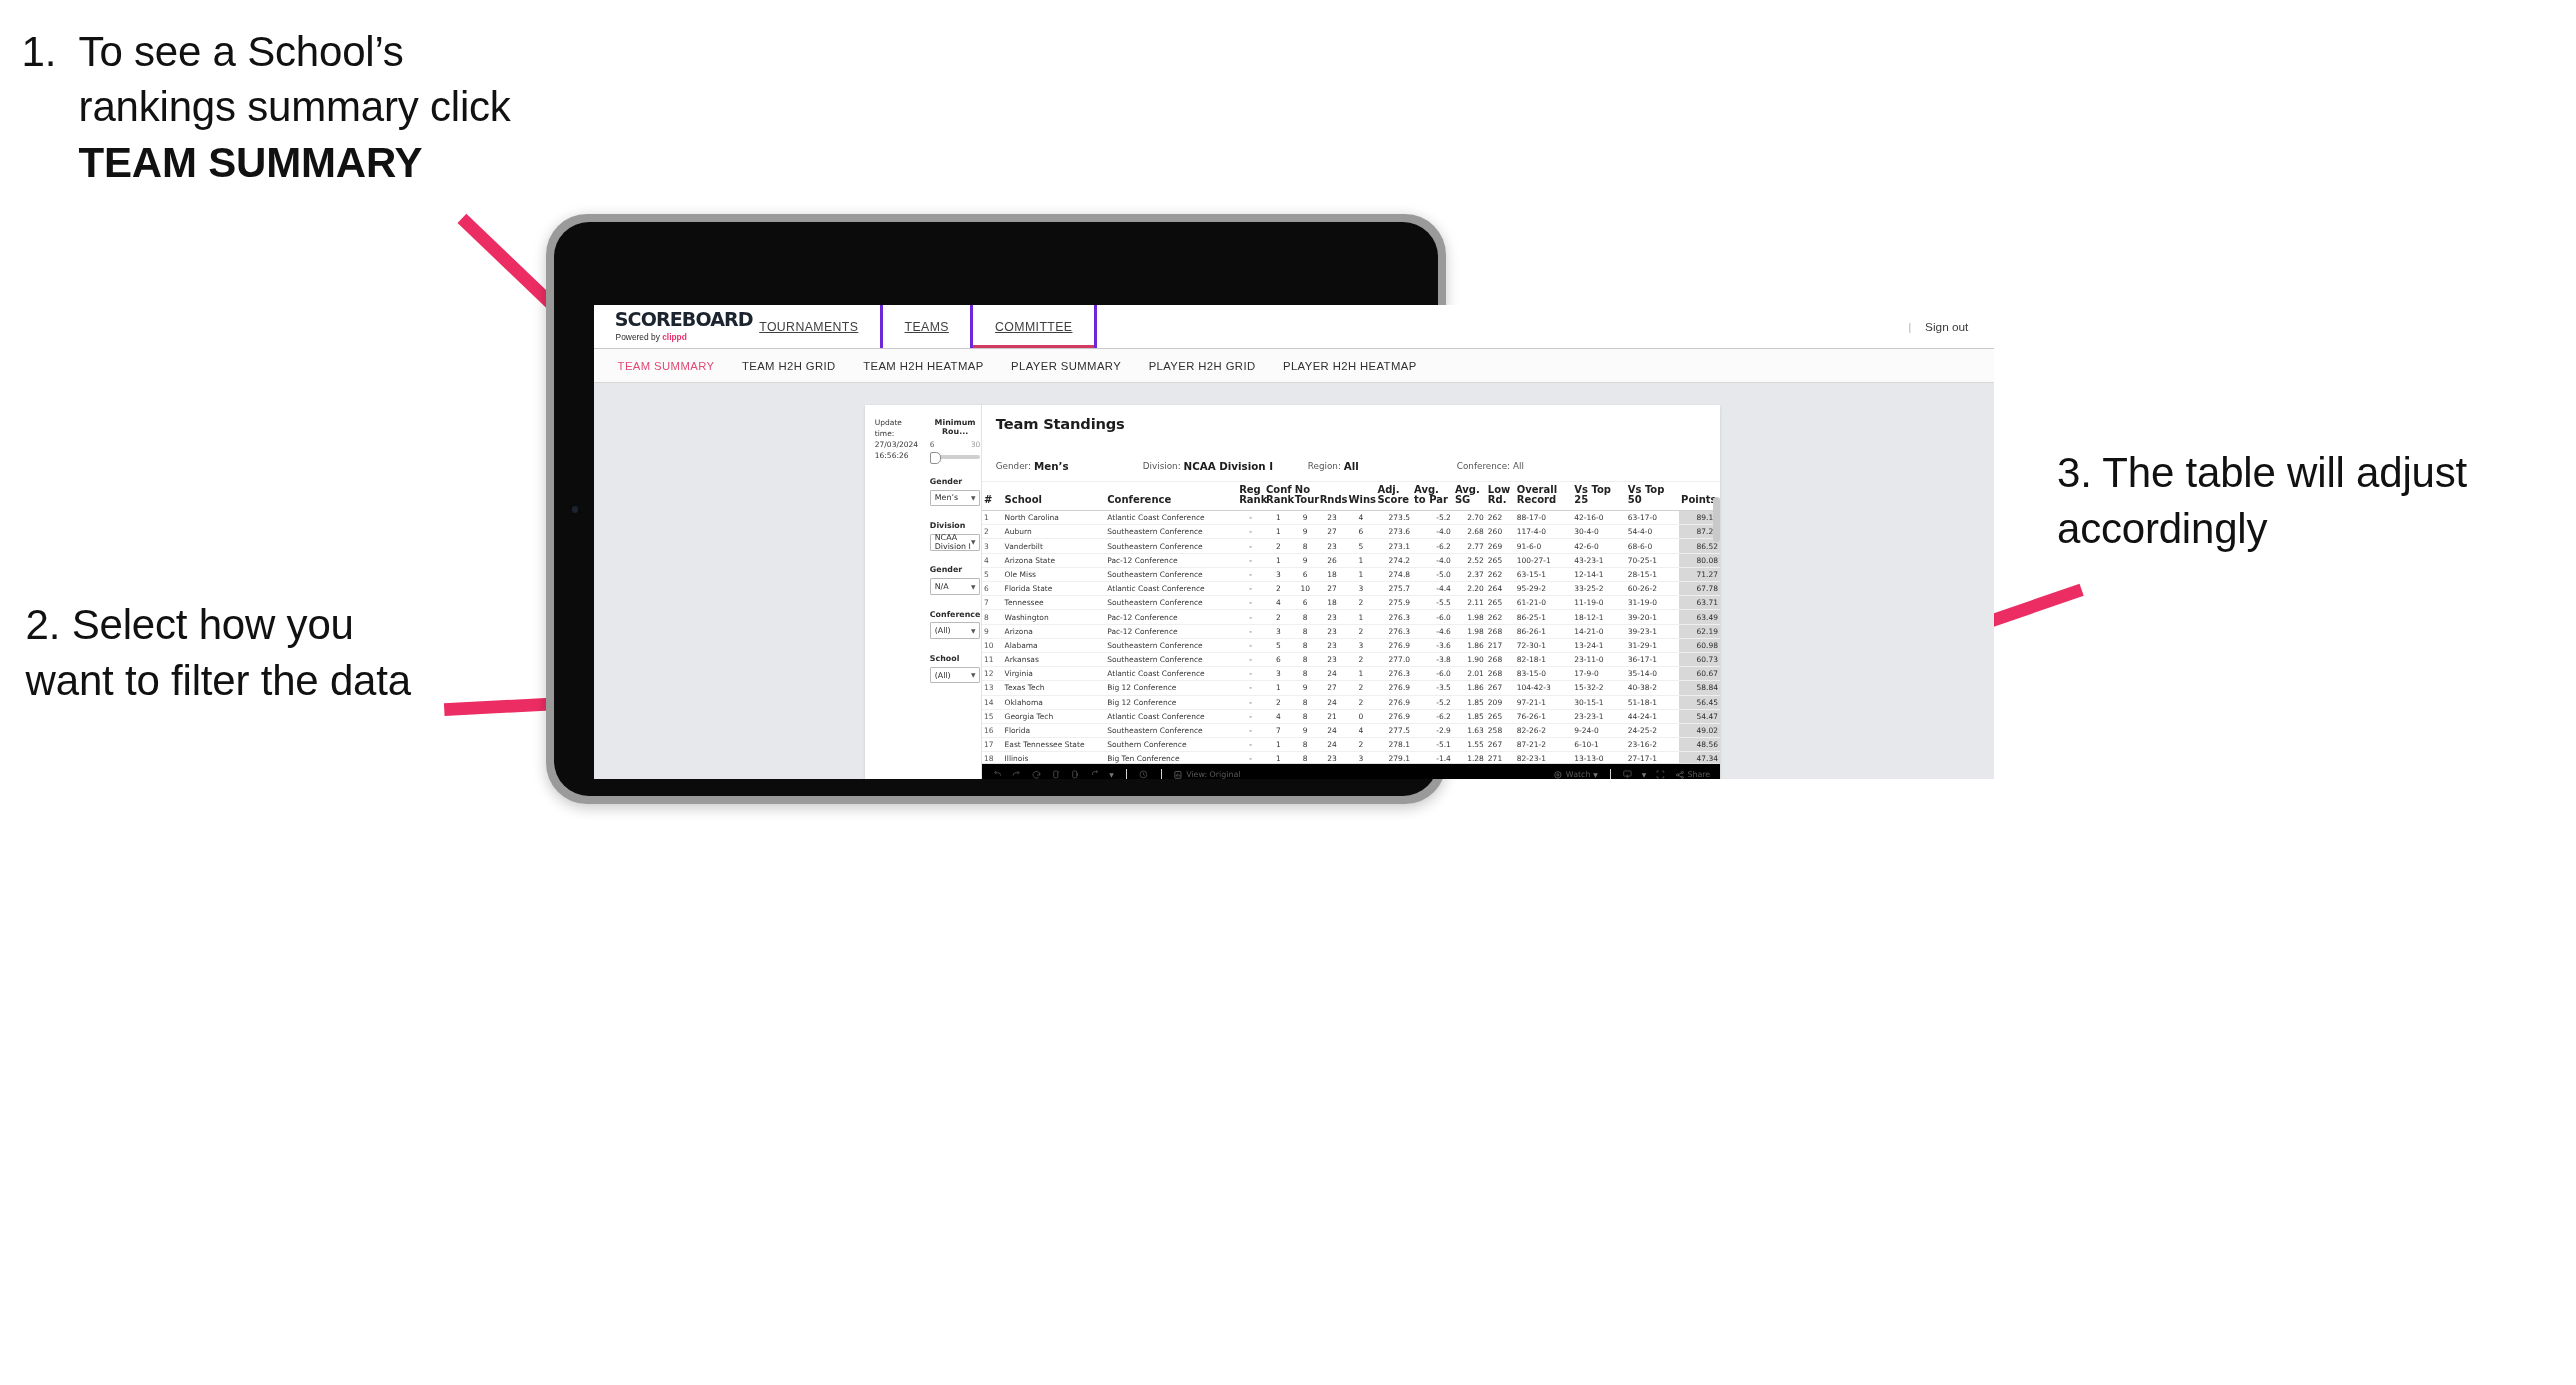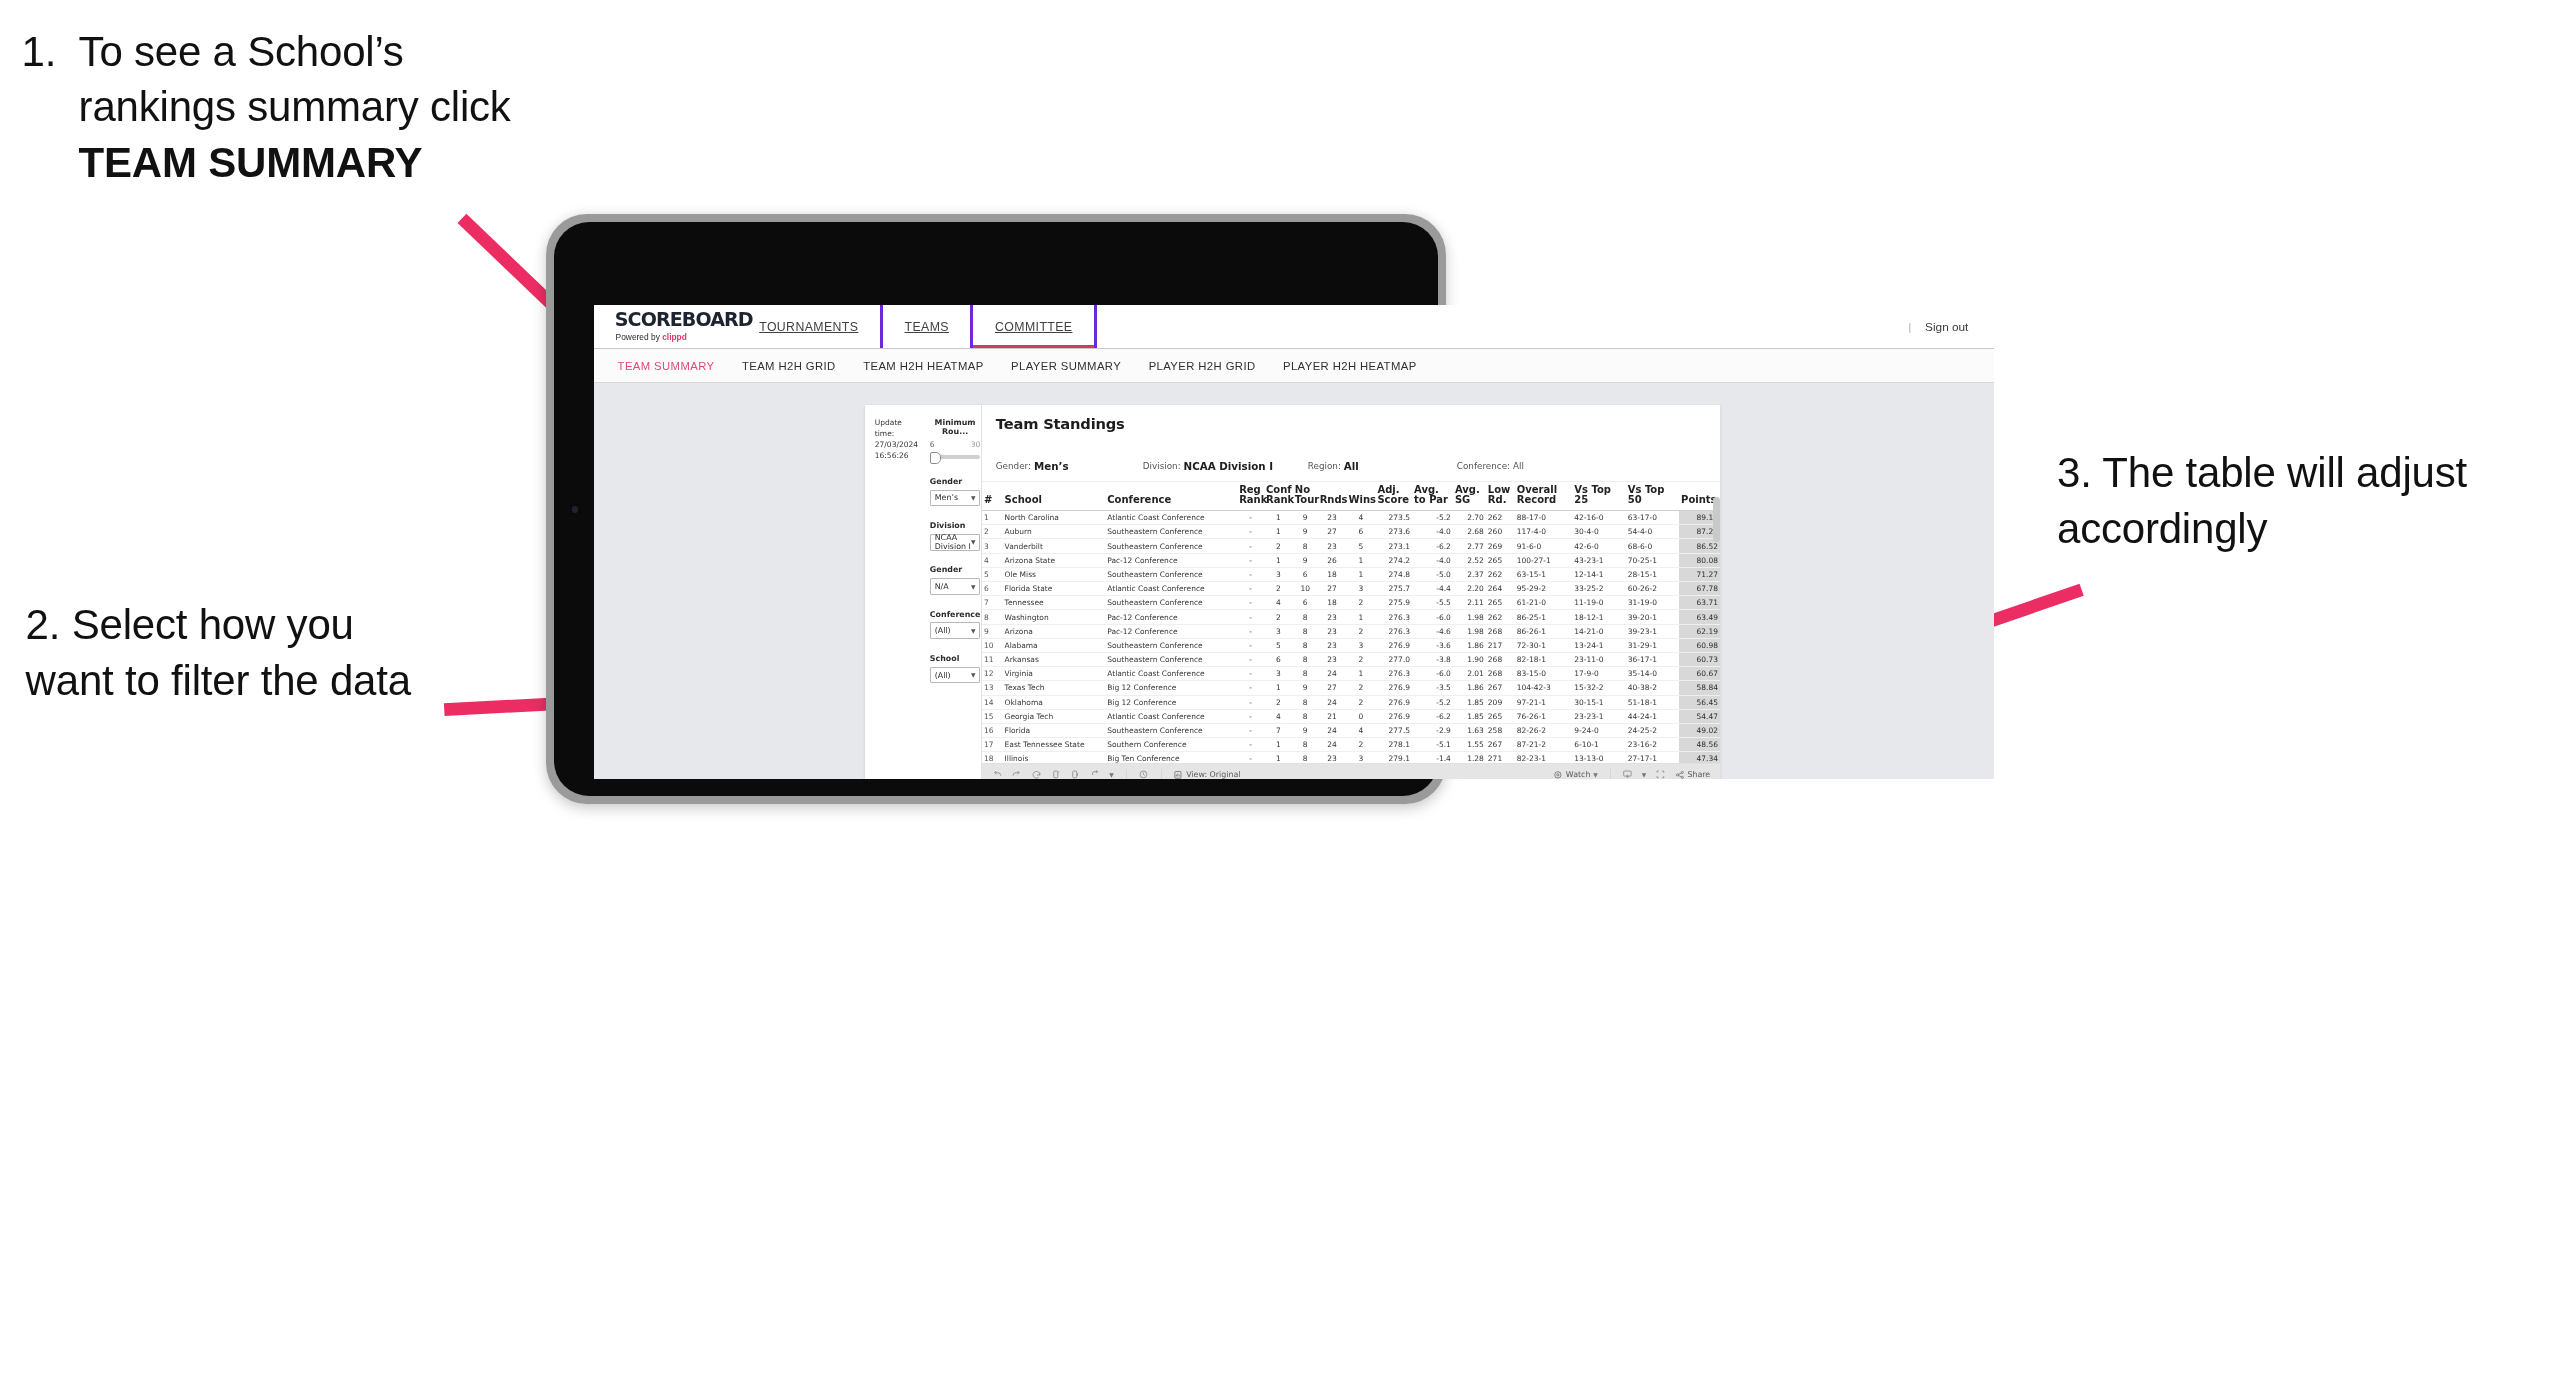--- a/index.html
+++ b/index.html
@@ -128,21 +128,21 @@
   .c-atp{width:35px;text-align:right;} .c-sg{width:27.5px;text-align:right;}
   .c-low{width:23.6px;text-align:left;} .c-rec{width:51px;}
   .c-t25{width:47px;} .c-t50{width:47px;} .c-pts{width:35px;text-align:right;}
   td.c-pts{background:#d8d8d8;color:#2c2c2c;padding-right:3.9px;}
   th.c-pts{text-align:left;}
   .vscroll{position:absolute;right:0;top:15.7px;width:6.9px;height:45px;background:#c9c9c9;border-radius:3.9px;}
 
   
   .viz-foot{
     height:21.6px;border-top:1px solid #e0e0e0;display:flex;align-items:center;
-    gap:8.8px;padding:0 9.8px;font-size:7.9px;color:#5a5a5a;background:#e5e5e5;
+    gap:8.8px;padding:0 9.8px;font-size:7.9px;color:#5a5a5a;background:#000000;
   }
   .viz-foot .ic{opacity:.72;display:inline-flex;align-items:center;}
   .viz-foot .divider{width:1px;height:10.8px;background:#d6d6d6;margin:0 2.9px;}
   .viz-foot .spacer{margin-left:auto;}
   .viz-foot .lbl{display:inline-flex;align-items:center;gap:2.9px;}
 </style>
 </head>
 <body>
 
 <svg class="arrow-svg" viewBox="0 0 2621 1410">

